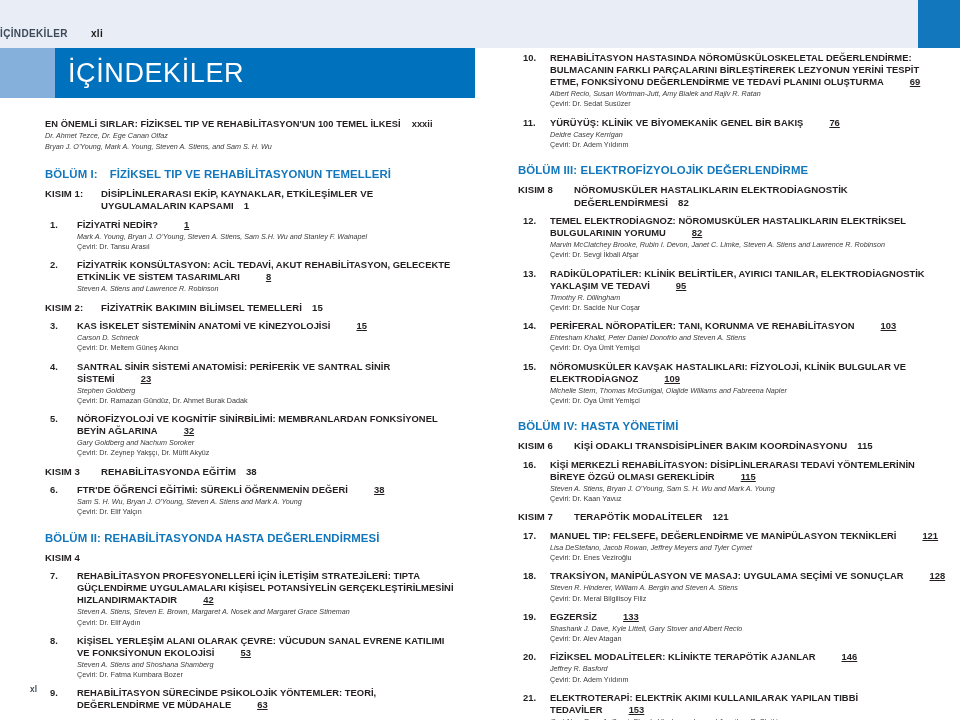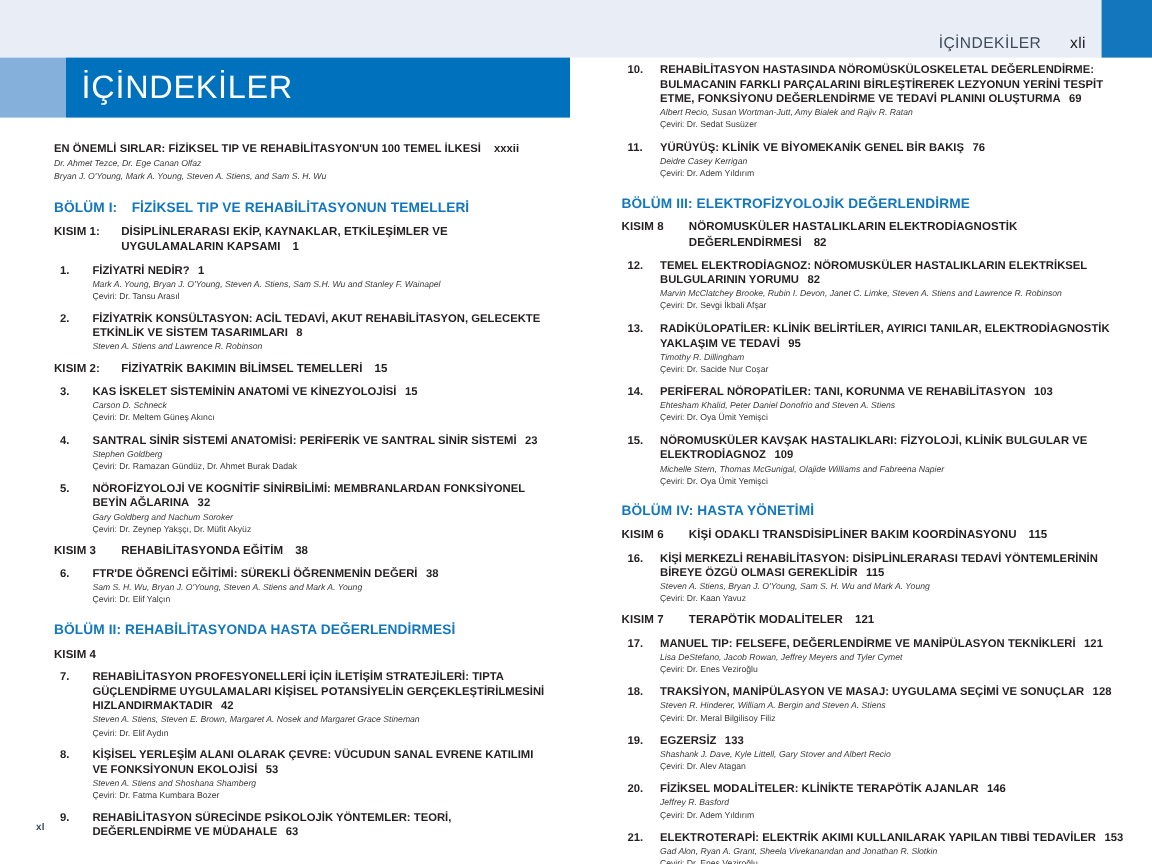--- a/index.html
+++ b/index.html
@@ -28,23 +28,22 @@
     left: 918px; top: 0;
     width: 42px; height: 48px;
     background: #1277bc;
   }
 
   
   .running-head {
     position: absolute;
     left: 0; top: 28px;
     width: 905px;
-    text-align: right;
-    font-size: 13px;
-    font-weight: normal;
+    font-size: 10px;
+    font-weight: bold;
     letter-spacing: .35px;
     color: #3c4a5a;
   }
   .running-head .rh-label { margin-right: 20px; }
   .running-head .rh-folio { color: #1a1a1a; }
 
   
   .banner {
     position: absolute;
     left: 0; top: 48px;
@@ -127,21 +126,21 @@
   }
   .ch-body {
     flex: 1 1 auto;
   }
   .ch-title {
     font-size: 9.4px;
     font-weight: bold;
     line-height: 1.28;
     letter-spacing: .02px;
   }
-  .ch-title .pg { margin-left: 7px; }
+  .ch-title .pg { margin-left: 26px; text-decoration: underline; }
   .ch-authors {
     font-size: 7.2px;
     font-style: italic;
     color: #3a3a3a;
     line-height: 1.42;
     margin-top: 1px;
   }
   .ch-translator {
     font-size: 7.2px;
     color: #3a3a3a;

